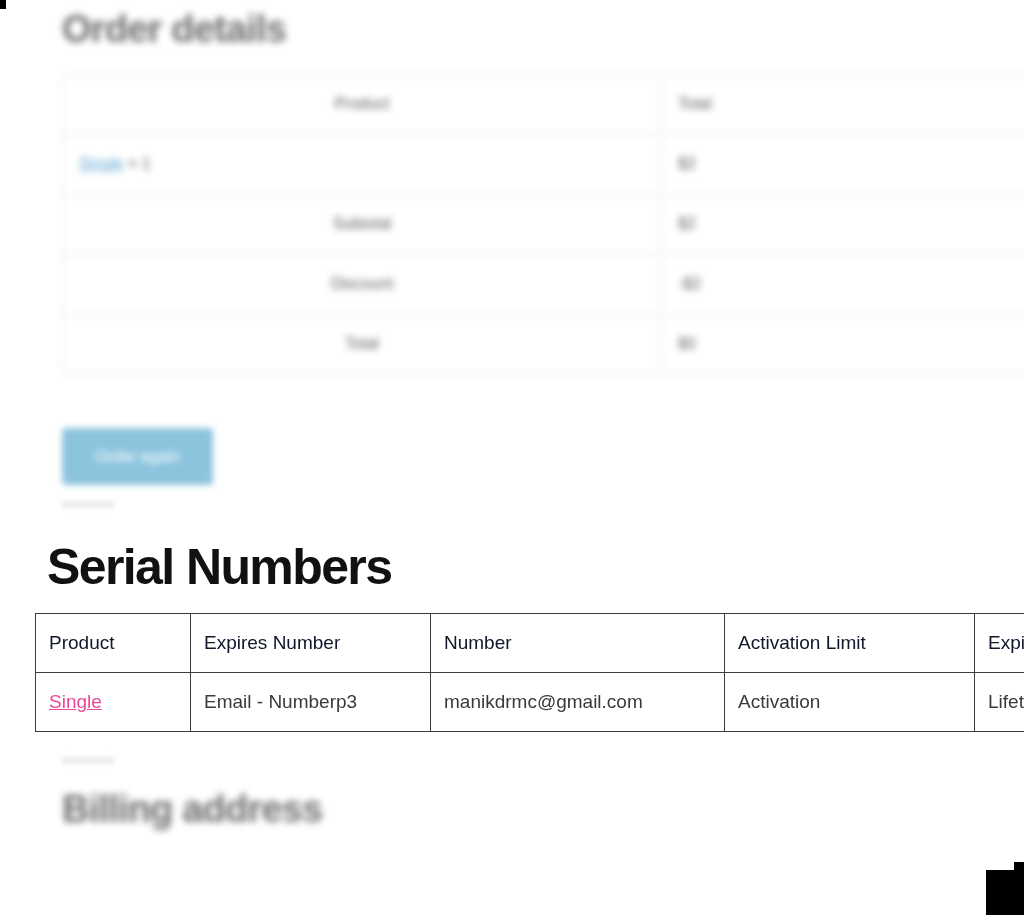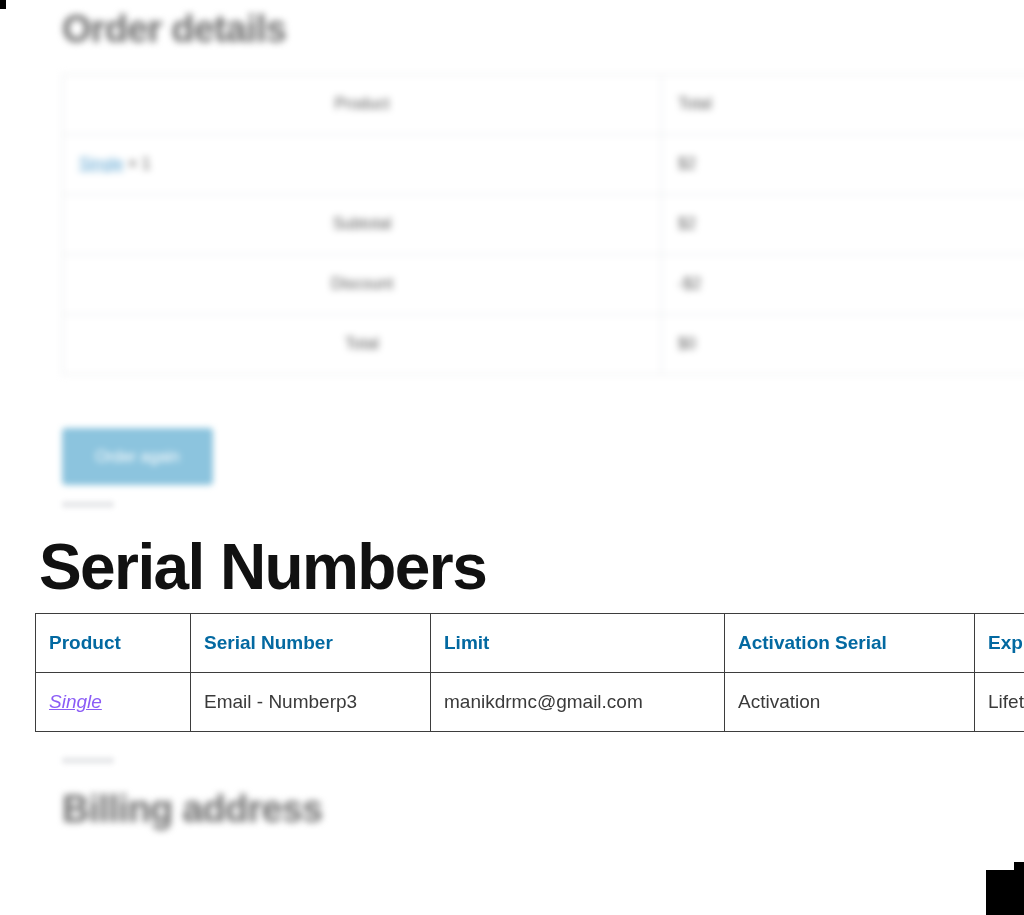--- a/index.html
+++ b/index.html
@@ -135,22 +135,22 @@
     left: 62px;
     top: 757px;
     width: 52px;
   }
 
   
   #serial-numbers-heading {
     position: absolute;
     left: 35px;
     top: 527px;
-    margin: 4px;
-    font-size: 64px;
+    margin: 12px;
+    font-size: 50px;
     font-weight: bold;
     letter-spacing: -1.6px;
     color: #111111;
     line-height: 1.15;
   }
 
   #serial-numbers-table-wrap {
     position: absolute;
     left: 35px;
     top: 613px;
@@ -165,38 +165,37 @@
   table.serial-table th,
   table.serial-table td {
     border: 1px solid #3d3d3d;
     height: 58px;
     padding: 0 13px;
     vertical-align: middle;
     text-align: left;
     font-size: 19px;
   }
   table.serial-table th {
-    font-weight: bold;
-    color: #0369a1;
+    font-weight: normal;
+    color: #0f172a;
   }
   table.serial-table td {
     font-weight: normal;
     color: #3a3a3a;
   }
   .sc-product    { width: 128px; }
   .sc-serial     { width: 213px; }
   .sc-email      { width: 267px; }
   .sc-activation { width: 223px; }
   .sc-expires    { width: 121px; }
 
   a.serial-product-link {
-    color: #8b5cf6;
+    color: #ec4899;
     text-decoration: underline;
     cursor: pointer;
-    font-style: italic;
   }
 
   
   #billing-address-heading {
     position: absolute;
     left: 62px;
     top: 788px;
     margin: 0;
     font-size: 38px;
     font-weight: bold;
@@ -254,23 +253,23 @@
 
   <div class="faint-rule blurred-soft" id="rule-above-serials"></div>
 
   <h1 id="serial-numbers-heading">Serial Numbers</h1>
 
   <div id="serial-numbers-table-wrap">
     <table class="serial-table">
       <thead>
         <tr>
           <th class="sc-product">Product</th>
-          <th class="sc-serial">Serial Number</th>
-          <th class="sc-email">Limit</th>
-          <th class="sc-activation">Activation Serial</th>
+          <th class="sc-serial">Expires Number</th>
+          <th class="sc-email">Number</th>
+          <th class="sc-activation">Activation Limit</th>
           <th class="sc-expires">Expires</th>
         </tr>
       </thead>
       <tbody>
         <tr>
           <td class="sc-product">
             <a class="serial-product-link">Single</a>
           </td>
           <td class="sc-serial">Email - Numberp3</td>
           <td class="sc-email">manikdrmc@gmail.com</td>

